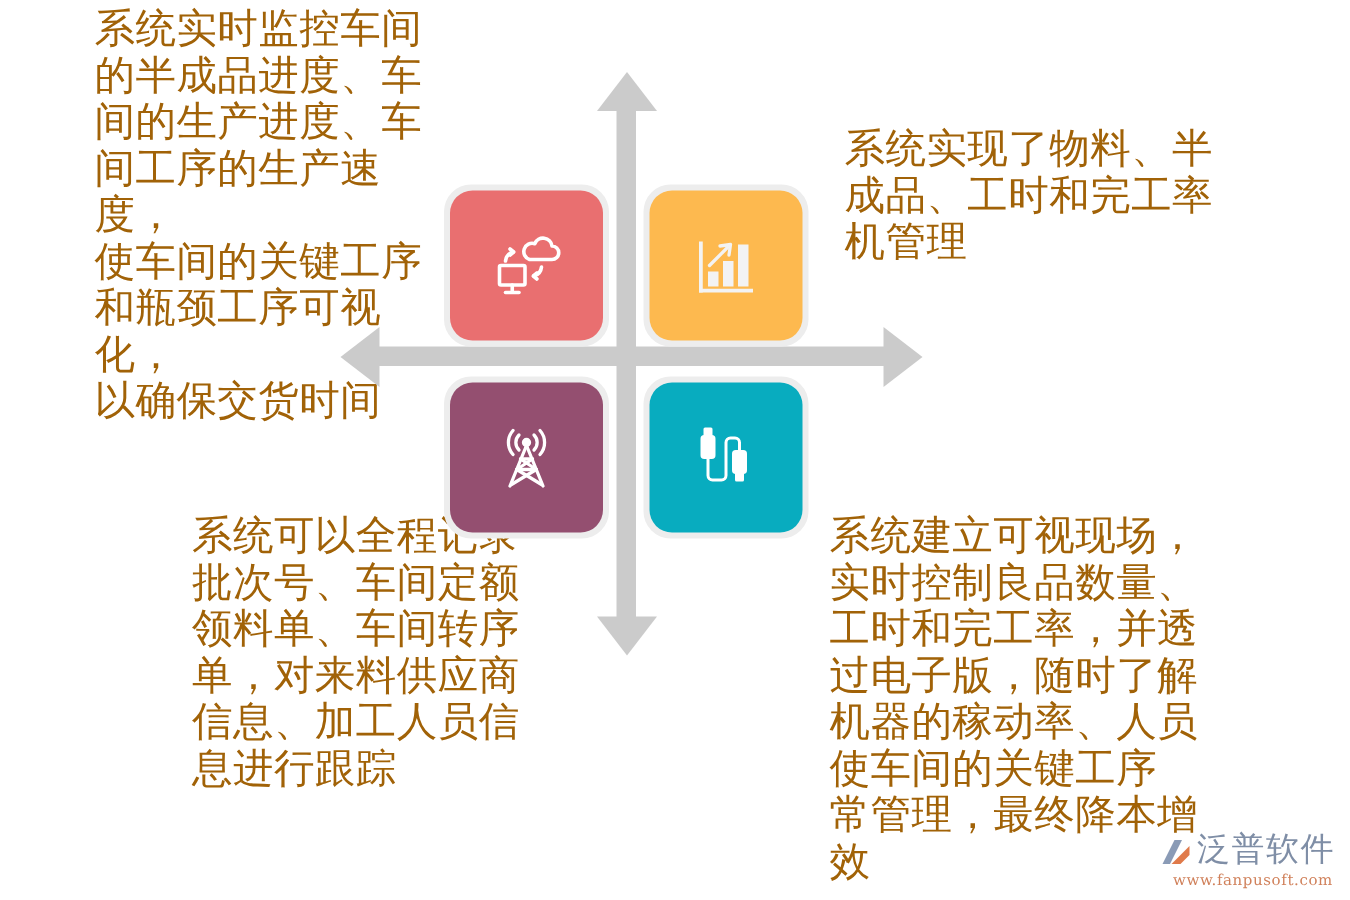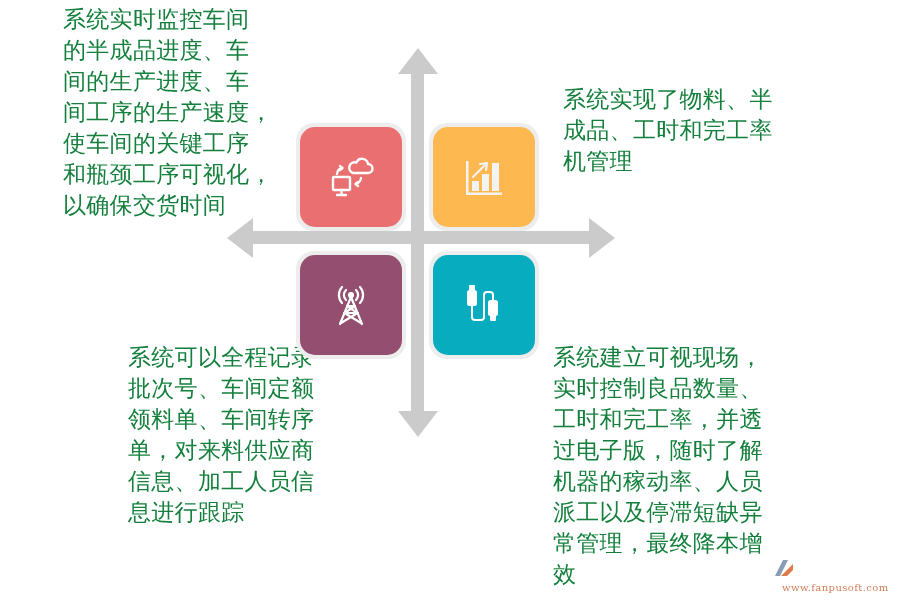--- a/index.html
+++ b/index.html
@@ -9,22 +9,22 @@
     }
     body {
       width: 900px;
       height: 600px;
       position: relative;
       overflow: hidden;
       font-family: "DejaVu Sans", "Liberation Sans", sans-serif;
     }
     .txt {
       position: absolute;
-      color: #15803d;
-      font-size: 23px;
+      color: #a16207;
+      font-size: 27px;
       line-height: 31px;
       letter-spacing: 0.3px;
       white-space: pre-line;
     }
     #text-tl { left: 63px; top: 4px; width: 230px; }
     #text-tr { left: 563px; top: 84px; width: 250px; }
     #text-bl { left: 80px; top: 342px; width: 230px; margin-left: 48px; }
     #text-br { left: 553px; top: 342px; width: 260px; }
 
     .axis-bar {
@@ -134,21 +134,21 @@
 批次号、车间定额
 领料单、车间转序
 单，对来料供应商
 信息、加工人员信
 息进行跟踪</div>
 <div class="txt" id="text-br">系统建立可视现场，
 实时控制良品数量、
 工时和完工率，并透
 过电子版，随时了解
 机器的稼动率、人员
-派工以及停滞短缺异
+使车间的关键工序
 常管理，最终降本增
 效</div>
 
 <div class="axis-bar axis-v"></div>
 <div class="axis-bar axis-h"></div>
 <div class="arrowhead arrow-up"></div>
 <div class="arrowhead arrow-down"></div>
 <div class="arrowhead arrow-left"></div>
 <div class="arrowhead arrow-right"></div>
 
@@ -217,14 +217,15 @@
       <rect x="31" y="34" width="4" height="5" fill="#ffffff"></rect>
     </svg>
   </div>
 </div>
 
 <div class="logo">
   <svg class="logo-mark" viewBox="0 0 24 24">
     <path d="M3 20 L11 4 L16 4 L8 20 Z" fill="#8a9bb6"></path>
     <path d="M9 20 L21 8 L21 14 L15 20 Z" fill="#e07a4a"></path>
   </svg>
+  <span class="logo-name">泛普软件</span>
   <span class="logo-url">www.fanpusoft.com</span>
 </div>
 
 </body></html>

